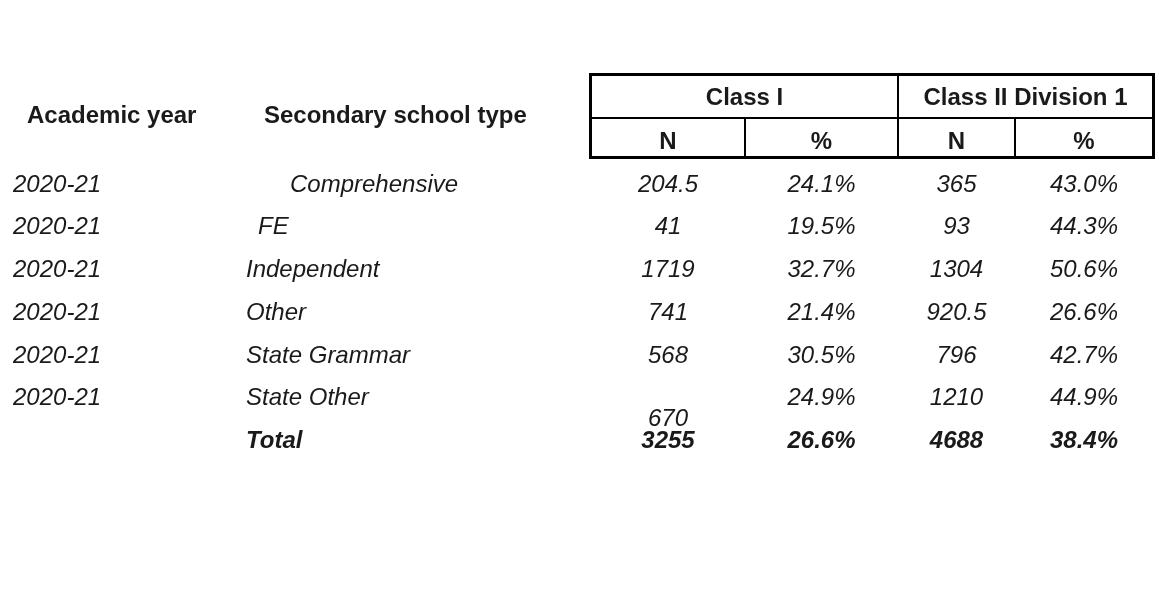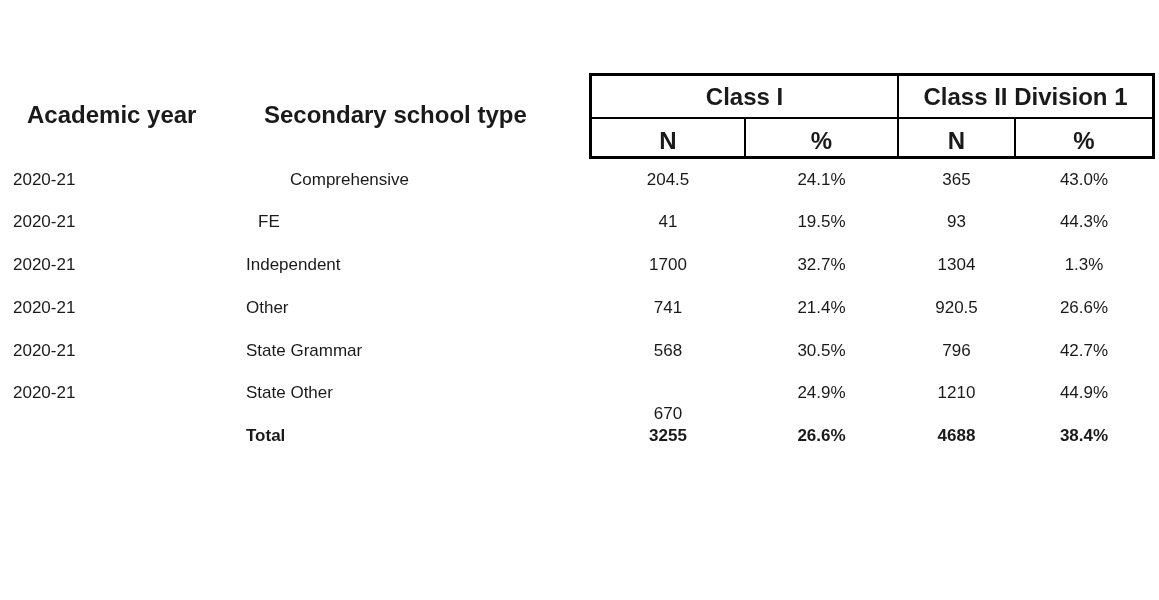--- a/index.html
+++ b/index.html
@@ -1,20 +1,20 @@
 <!DOCTYPE html>
 <html><head>
 <meta charset="utf-8">
 <style>
   html,body{margin:0;padding:0;background:#fff;}
   body{width:1159px;height:600px;position:relative;overflow:hidden;
        font-family:"Liberation Sans","DejaVu Sans",sans-serif;color:#1a1a1a;}
   .abs{position:absolute;}
   .hdr{font-weight:bold;font-size:24px;}
-  .cell{font-size:17px;}
+  .cell{font-size:24px;font-style:italic;}
   .bold{font-weight:bold;}
   .box{position:absolute;left:589px;top:73px;width:566px;height:86px;
        border:3px solid #000;border-bottom:3px solid #000;box-sizing:border-box;}
   .vline{position:absolute;background:#000;width:2px;}
   .hline{position:absolute;background:#000;height:2px;}
   .ctr{text-align:center;}
 </style>
 </head>
 <body>
 
@@ -48,24 +48,24 @@
         <div class="abs cell" style="left: 13px; top: 212px; width: 200px; text-align: left;">2020-21</div>
         <div class="abs cell" style="left: 246px; top: 212px; width: 330px; text-align: left; margin-left: 12px;">FE</div>
         <div class="abs cell" style="left: 592px; top: 212px; width: 152px; text-align: center;">41</div>
         <div class="abs cell" style="left: 746px; top: 212px; width: 151px; text-align: center;">19.5%</div>
         <div class="abs cell" style="left: 899px; top: 212px; width: 115px; text-align: center;">93</div>
         <div class="abs cell" style="left: 1016px; top: 212px; width: 136px; text-align: center;">44.3%</div>
       </div>
       <div>
         <div class="abs cell" style="left: 13px; top: 255px; width: 200px; text-align: left;">2020-21</div>
         <div class="abs cell" style="left: 246px; top: 255px; width: 330px; text-align: left;">Independent</div>
-        <div class="abs cell" style="left: 592px; top: 255px; width: 152px; text-align: center;">1700</div>
+        <div class="abs cell" style="left: 592px; top: 255px; width: 152px; text-align: center;">1719</div>
         <div class="abs cell" style="left: 746px; top: 255px; width: 151px; text-align: center;">32.7%</div>
         <div class="abs cell" style="left: 899px; top: 255px; width: 115px; text-align: center;">1304</div>
-        <div class="abs cell" style="left: 1016px; top: 255px; width: 136px; text-align: center;">1.3%</div>
+        <div class="abs cell" style="left: 1016px; top: 255px; width: 136px; text-align: center;">50.6%</div>
       </div>
       <div>
         <div class="abs cell" style="left: 13px; top: 298px; width: 200px; text-align: left;">2020-21</div>
         <div class="abs cell" style="left: 246px; top: 298px; width: 330px; text-align: left;">Other</div>
         <div class="abs cell" style="left: 592px; top: 298px; width: 152px; text-align: center;">741</div>
         <div class="abs cell" style="left: 746px; top: 298px; width: 151px; text-align: center;">21.4%</div>
         <div class="abs cell" style="left: 899px; top: 298px; width: 115px; text-align: center;">920.5</div>
         <div class="abs cell" style="left: 1016px; top: 298px; width: 136px; text-align: center;">26.6%</div>
       </div>
       <div>

